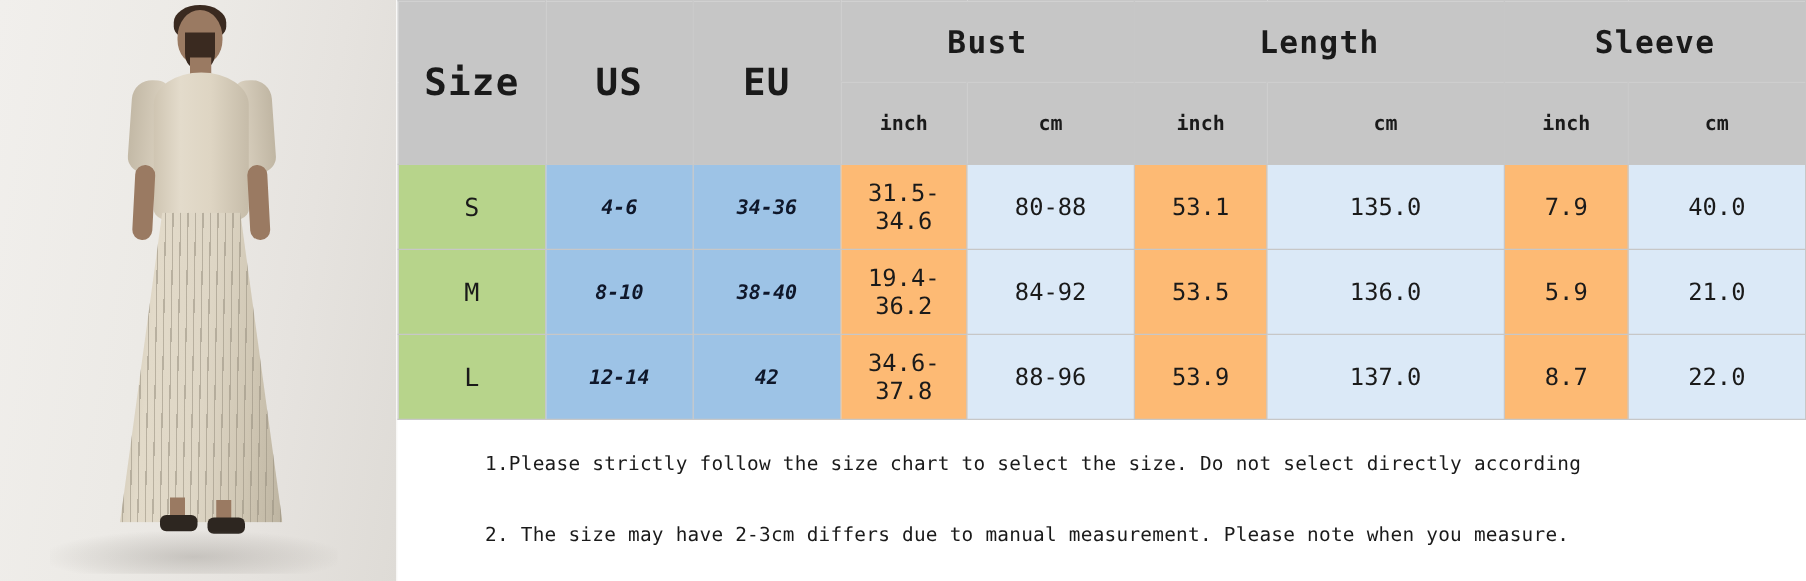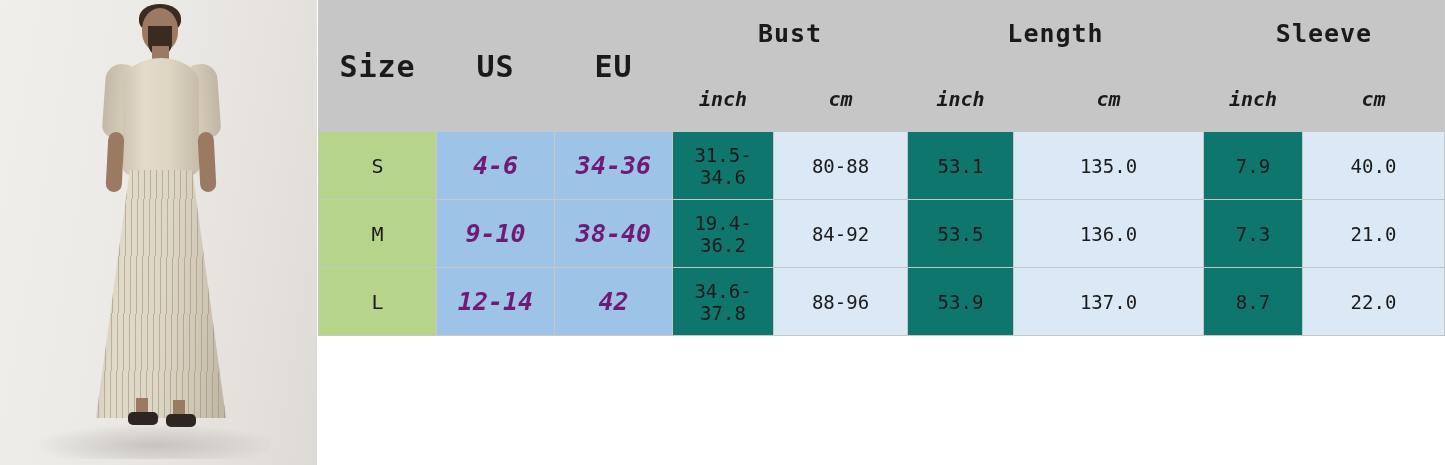--- a/index.html
+++ b/index.html
@@ -165,43 +165,42 @@
     background: #c6c6c6;
     color: #1a1a1a;
     font-family: "DejaVu Sans Mono", monospace;
   }
   .hdr-main {
     font-size: 25px;
     height: 64px;
     letter-spacing: 1px;
   }
   .hdr-sub {
-    font-size: 20px;
-    font-style: italic;
+    font-size: 16px;
     height: 65px;
   }
   .hdr-size {
     font-size: 30px;
     letter-spacing: 1px;
   }
   .cell-size {
     background: #b7d48b;
     font-size: 20px;
     height: 67px;
     color: #1a1a1a;
   }
   .cell-blue-strong {
     background: #9dc3e6;
-    font-size: 25px;
+    font-size: 16px;
     font-style: italic;
     font-weight: bold;
-    color: #701a75;
+    color: #0f172a;
   }
   .cell-white {
-    background: #0f766e;
+    background: #fdba74;
     font-size: 19px;
     color: #1a1a1a;
   }
   .cell-blue-light {
     background: #dbe9f7;
     font-size: 19px;
     color: #1a1a1a;
     margin-top: 28px;
   }
 
@@ -279,38 +278,42 @@
           <td class="cell-blue-strong">34-36</td>
           <td class="cell-white">31.5-34.6</td>
           <td class="cell-blue-light">80-88</td>
           <td class="cell-white">53.1</td>
           <td class="cell-blue-light">135.0</td>
           <td class="cell-white">7.9</td>
           <td class="cell-blue-light">40.0</td>
         </tr>
         <tr>
           <td class="cell-size">M</td>
-          <td class="cell-blue-strong">9-10</td>
+          <td class="cell-blue-strong">8-10</td>
           <td class="cell-blue-strong">38-40</td>
           <td class="cell-white">19.4-36.2</td>
           <td class="cell-blue-light">84-92</td>
           <td class="cell-white">53.5</td>
           <td class="cell-blue-light">136.0</td>
-          <td class="cell-white">7.3</td>
+          <td class="cell-white">5.9</td>
           <td class="cell-blue-light">21.0</td>
         </tr>
         <tr>
           <td class="cell-size">L</td>
           <td class="cell-blue-strong">12-14</td>
           <td class="cell-blue-strong">42</td>
           <td class="cell-white">34.6-37.8</td>
           <td class="cell-blue-light">88-96</td>
           <td class="cell-white">53.9</td>
           <td class="cell-blue-light">137.0</td>
           <td class="cell-white">8.7</td>
           <td class="cell-blue-light">22.0</td>
         </tr>
       </tbody>
     </table>
 
+    <div class="notes">
+      <div class="note-line">1.Please strictly follow the size chart to select the size. Do not select directly according</div>
+      <div class="note-line">2. The size may have 2-3cm differs due to manual measurement. Please note when you measure.</div>
+    </div>
   </div>
 
 </div>
 
 </body></html>

